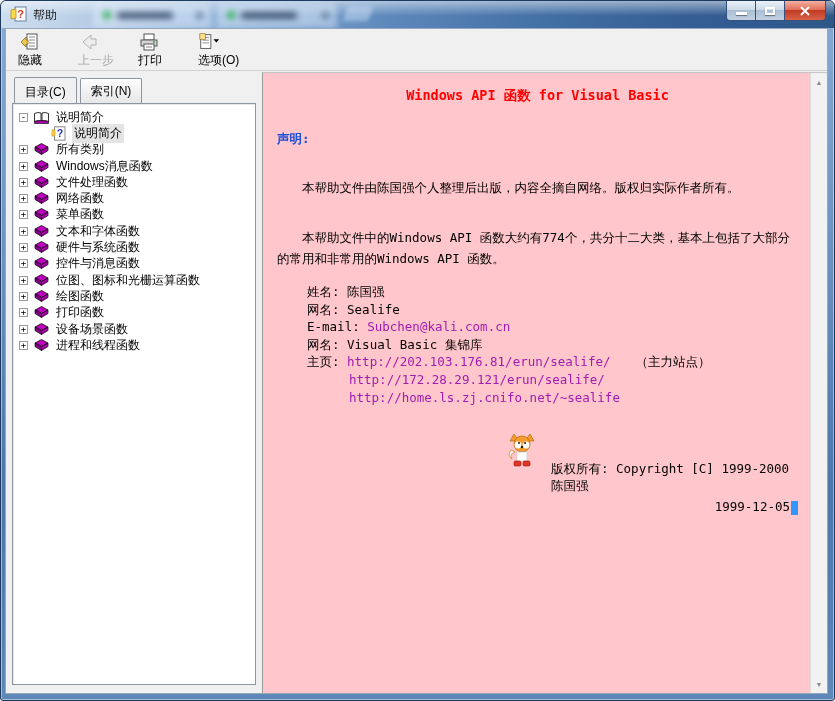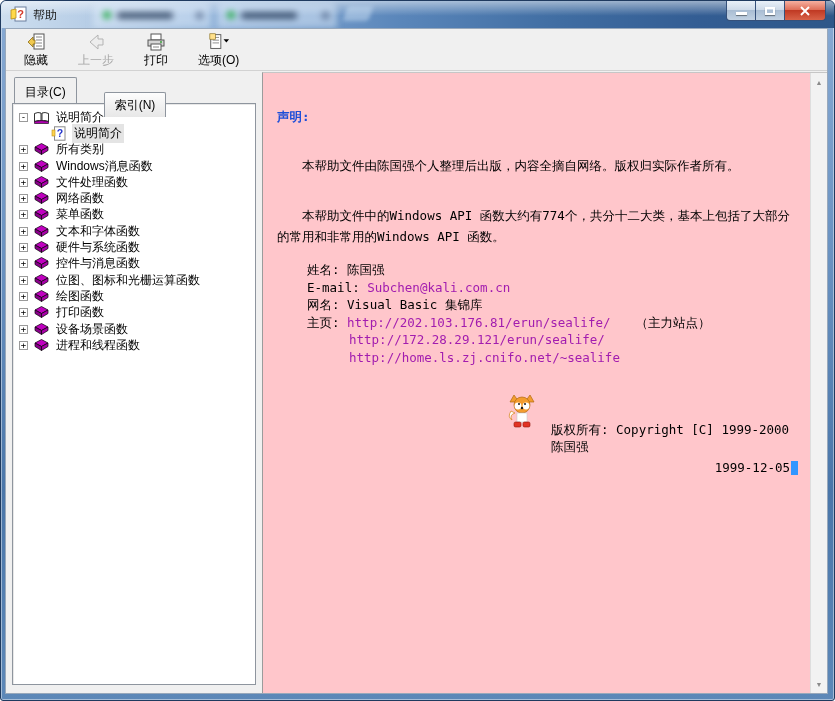--- a/index.html
+++ b/index.html
@@ -43,30 +43,30 @@
   .glyph-min{ width:11px; height:3px; background:#fff; box-shadow:0 1px 1px rgba(0,0,0,.45); margin-top:6px; }
   .glyph-max{ width:10px; height:8px; border:2px solid #fff; box-shadow:0 1px 1px rgba(0,0,0,.4); }
 
   
   .body{ position:absolute; left:4px; top:27px; width:823px; height:666px;
     background:#f0f0f0; border:1px solid #98a8bb; }
 
   .toolbar{ position:absolute; left:0; top:0; right:0; height:42px;
     border-bottom:1px solid #d2d2d2; display:flex; align-items:flex-start;
     padding:3px 0 0 12px; gap:24px; background:#f0f0f0; }
-  .tb-btn{ display:flex; flex-direction:column; align-items:center; min-width:36px;
+  .tb-btn{ display:flex; flex-direction:column; align-items:flex-start; min-width:36px;
     font-size:12px; color:#000; cursor:default; position:relative; }
   .tb-btn .tico{ width:22px; height:20px; display:flex; align-items:center; justify-content:center; }
   .tb-btn.disabled{ color:#a6a6a6; }
 
   
   .sidebar{ position:absolute; left:6px; top:49px; width:244px; bottom:8px; }
-  .tabs{ display:flex; height:25px; padding-left:2px; position:relative; z-index:2;gap:24px; }
+  .tabs{ display:flex; height:25px; padding-left:2px; position:relative; z-index:2; }
   .tab{ font-size:12px; padding:4px 10px 0; border:1px solid #8e959e; border-bottom:none;
-    border-radius:2px 2px 0 0; background:linear-gradient(#fdfdfd,#e7e7e7); margin-right:3px; height:25px;margin-top:14px; }
+    border-radius:2px 2px 0 0; background:linear-gradient(#fdfdfd,#e7e7e7); margin-right:3px; height:25px; }
   .tab.active{ background:#f0f0f0; height:26px; margin-top:-1px; padding-top:6px; }
   .treebox{ position:absolute; left:0; top:25px; right:0; bottom:0; background:#fff;
     border:1px solid #8e959e; box-shadow:inset 1px 1px 0 #e8e8e8; padding:5px 2px 0 2px; overflow:hidden; }
 
   .tree-row{ display:flex; align-items:center; height:16.3px; font-size:12px; white-space:nowrap; }
   .expander{ width:9px; height:9px; min-width:9px; border:1px solid #9a9a9a; background:#fff;
     font:9px/7px "DejaVu Sans Mono",monospace; text-align:center; color:#000; }
   .exp-space{ width:9px; min-width:9px; height:9px; }
   .tree-icon{ width:17px; height:15px; margin:0 4px 0 5px; }
   .tree-icon svg{ display:block; }
@@ -360,25 +360,27 @@
                 <path d="M15 5 L15 8.5 L8.5 12.5 L8.5 8.5 Z" fill="#a800a8" stroke="#000" stroke-width="0.7"></path>
               </svg>
             </span>
             <span class="tree-label">进程和线程函数</span>
           </div>
         </div>
     </div>
 
     <div class="content">
       <div class="page">
+        <div class="doc-title">Windows API 函数 for Visual Basic</div>
         <div class="doc-heading">声明:</div>
         <p>本帮助文件由陈国强个人整理后出版，内容全摘自网络。版权归实际作者所有。</p>
         <p>本帮助文件中的Windows API 函数大约有774个，共分十二大类，基本上包括了大部分的常用和非常用的Windows API 函数。</p>
         <div class="author" id="author">
             <div class="author-line"><span>姓名: </span><span>陈国强</span></div>
+            <div class="author-line"><span>网名: </span><span>Sealife</span></div>
             <div class="author-line"><span>E-mail: </span><span class="link">Subchen@kali.com.cn</span></div>
             <div class="author-line"><span>网名: </span><span>Visual Basic 集锦库</span></div>
             <div class="author-line"><span>主页: </span><span class="link">http://202.103.176.81/erun/sealife/</span><span>　　（主力站点）</span></div>
             <div class="author-line cont"><span class="link">http://172.28.29.121/erun/sealife/</span></div>
             <div class="author-line cont"><span class="link">http://home.ls.zj.cnifo.net/~sealife</span></div>
           </div>
 
         <div class="copyright">
           <span class="fox">
             <svg width="30" height="38" viewBox="0 0 30 38">

